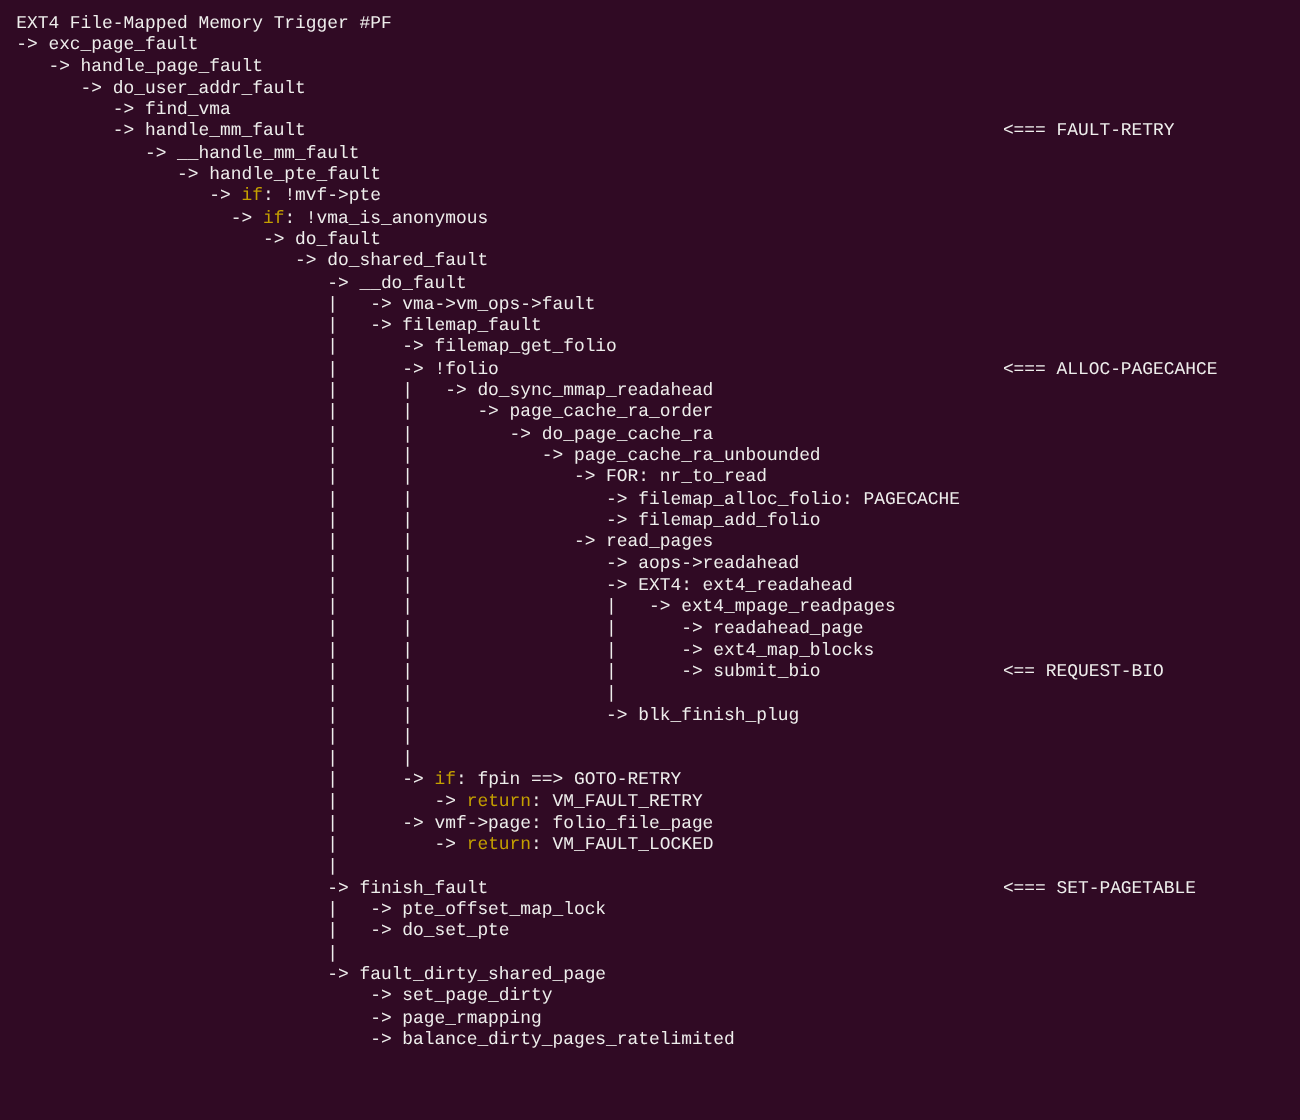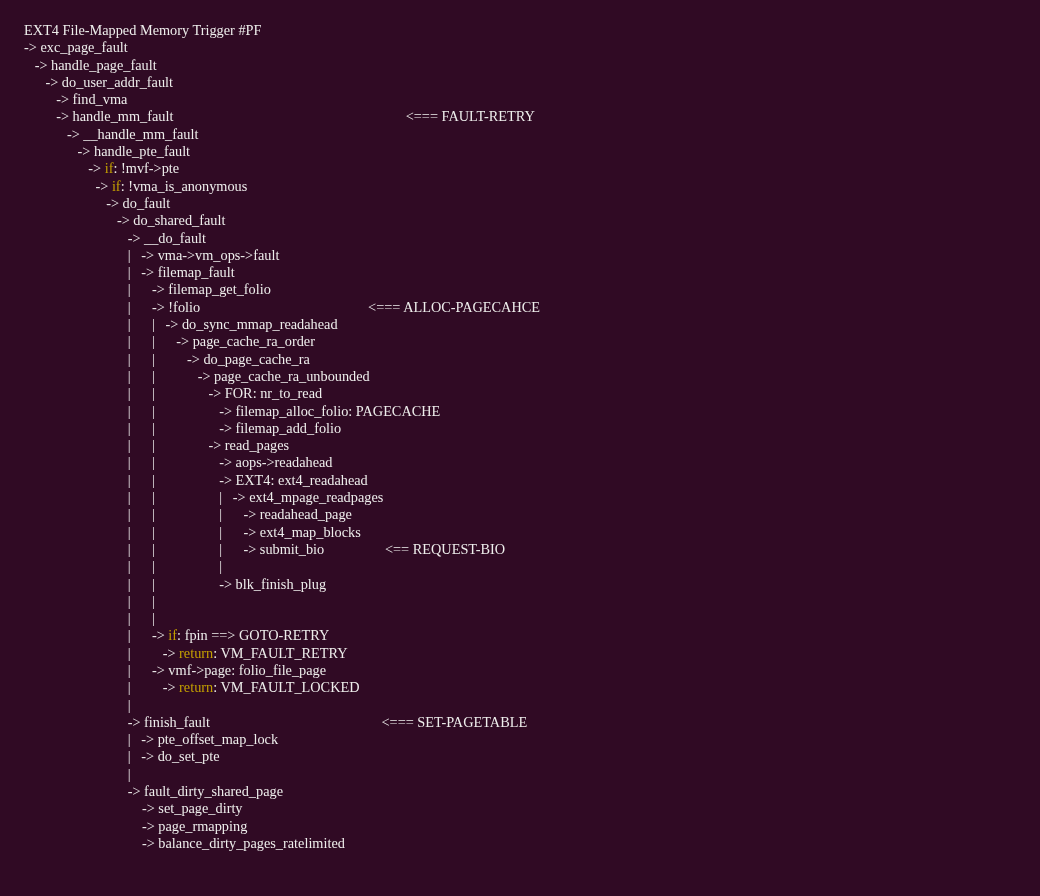--- a/index.html
+++ b/index.html
@@ -4,23 +4,23 @@
 <style>
   html, body {
     margin: 0;
     padding: 0;
     width: 1040px;
     height: 896px;
     background: #300a24;
     overflow: hidden;
   }
   pre.code {
-    margin: 16px;
+    margin: 5px;
     padding: 6px 8px 0 8px;
-    font-family: Liberation Serif, serif;
+    font-family: Liberation Mono, monospace;
     font-size: 14.3px;
     line-height: 17.3px;
     color: #eeeeec;
     white-space: pre;
   }
   .kw { color: #c4a000; }
 </style>
 </head>
 <body>
 

